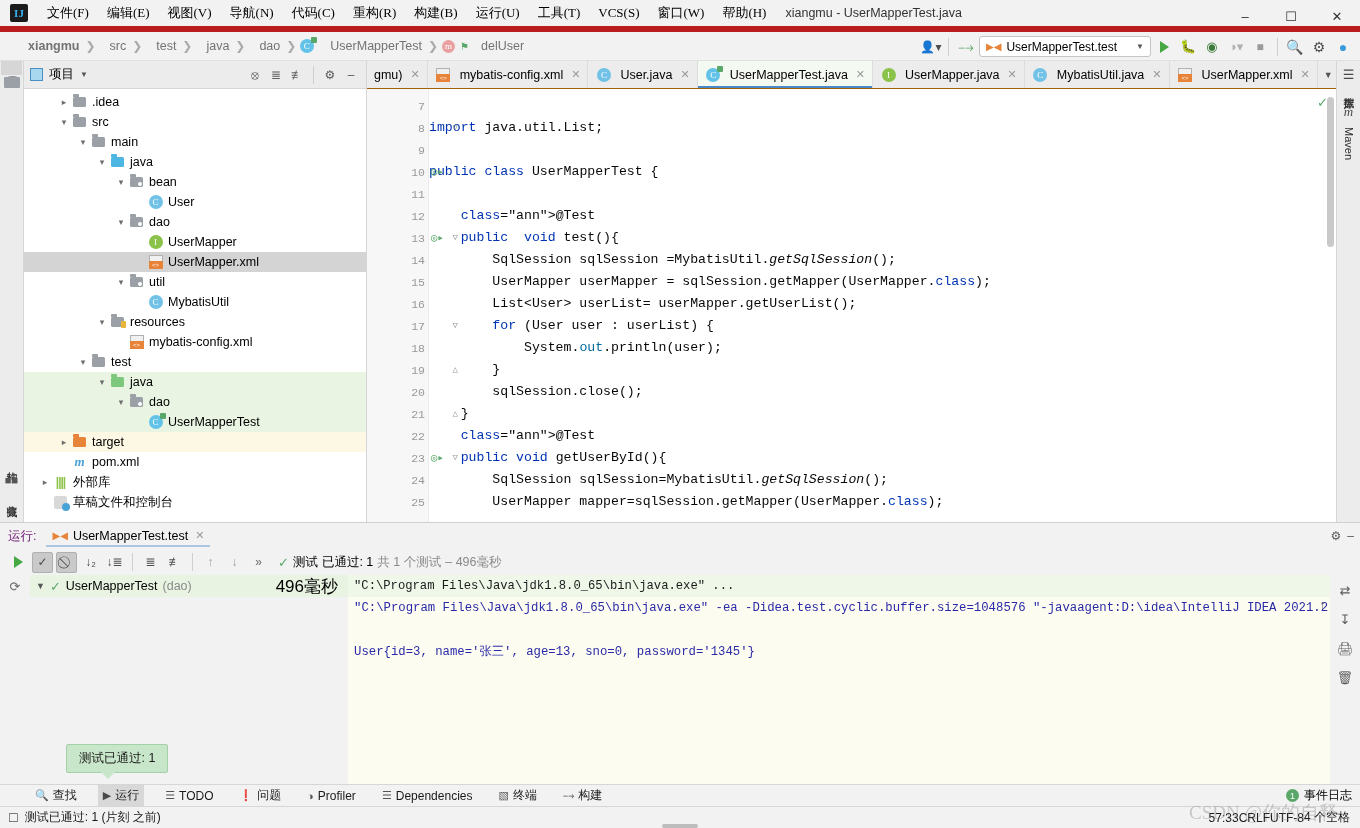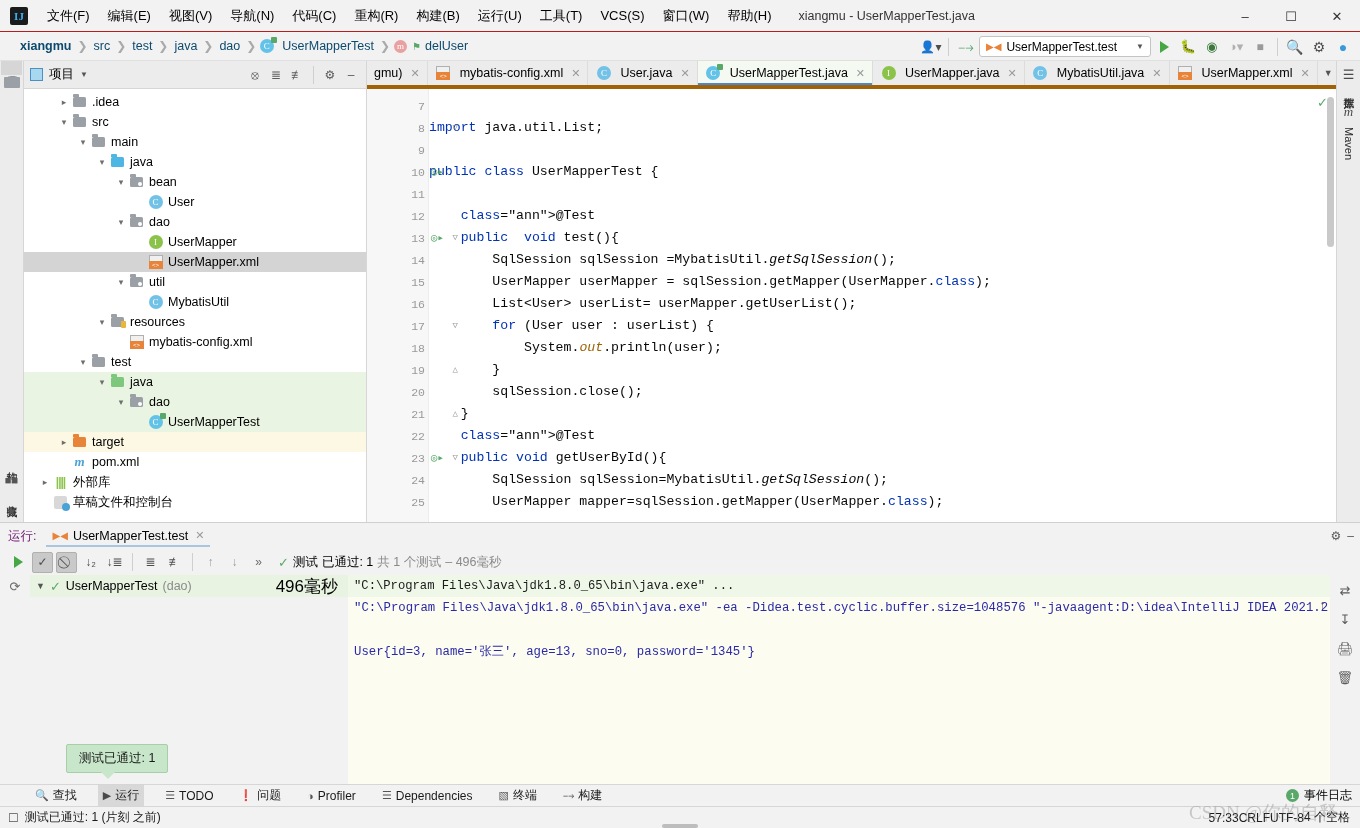--- a/index.html
+++ b/index.html
@@ -9,50 +9,50 @@
     font-size: 12px;
     background: #f2f2f2;
     color: #000;
     overflow: hidden;
   }
   .app { position: relative; width: 1360px; height: 828px; background: #f2f2f2; display: flex; flex-direction: column; }
 
   
   .titlebar {
     height: 32px; display: flex; align-items: center;
-    background: #f2f2f2; border-bottom: 1px solid #b91c1c;
+    background: #f2f2f2; border-bottom: 6px solid #b91c1c;
     position: relative; flex: 0 0 32px;
   }
   .app-logo {
     width: 18px; height: 18px; margin: 0 10px 0 10px;
     background: #1b1b1b; border-radius: 2px;
     display: flex; align-items: center; justify-content: center;
     color: #38b0f5; font-size: 11px; font-weight: bold; font-family: "Liberation Serif", serif;
   }
-  .menu { display: flex; align-items: center; gap: 0px; }
+  .menu { display: flex; align-items: center; gap: 0px; font-family: Liberation Serif, serif; }
   .menu-item {
     padding: 5px 9px; font-size: 13px; color: #000; cursor: default; white-space: nowrap;
   }
   .win-title {
-    margin-left: 18px; font-size: 12.5px; color: #333; white-space: nowrap;
+    margin-left: 10px; font-size: 12.5px; color: #333; white-space: nowrap;
   }
   .win-ctrl { position: absolute; right: 0; top: 0; height: 32px; display: flex; }
   .win-btn {
     width: 46px; height: 32px; display: flex; align-items: center; justify-content: center;
     font-size: 13px; color: #333;
   }
 
   
   .navbar {
     height: 29px; display: flex; align-items: center; background: #f2f2f2;
     border-bottom: 1px solid #e0e0e0; position: relative; flex: 0 0 29px;
     padding-left: 16px;
   }
   .crumbs { display: flex; align-items: center; font-size: 12.5px; }
-  .crumb { padding: 2px 4px; color: #0c4a6e; white-space: nowrap; }
+  .crumb { padding: 2px 4px; color: #737373; white-space: nowrap; margin-left: 8px; }
   .crumb.bold { font-weight: bold; }
   .crumb-sep { color: #aaa; padding: 0 2px; font-size: 12px; }
   .nav-right { position: absolute; right: 6px; top: 0; height: 29px; display: flex; align-items: center; gap: 2px; }
   .tb-icon {
     width: 22px; height: 22px; display: flex; align-items: center; justify-content: center;
     color: #4d4d4d; font-size: 12px;
   }
   .vsep { width: 1px; height: 18px; background: #cfcfcf; margin: 0 4px; }
   .runcfg {
     height: 21px; min-width: 172px; border: 1px solid #c4c4c4; border-radius: 3px;
@@ -121,21 +121,21 @@
   .mico { color: #4aa3d6; font-family: "Liberation Serif", serif; font-style: italic; font-weight: bold; font-size: 13px; }
   .libico { color: #8bc34a; font-size: 12px; letter-spacing: -1px; font-weight: bold; }
   .scratchico { width:13px;height:13px;background:#d8d8d8;border-radius:2px;position:relative;}
   .scratchico::after{content:'';position:absolute;right:-3px;bottom:-2px;width:8px;height:8px;background:#4aa3d6;border-radius:50%;}
   .tlabel { padding-left: 1px; }
 
   
   .editor-col { flex: 1 1 auto; display: flex; flex-direction: column; min-width: 0; min-height: 0; }
   .tabbar {
     height: 28px; display: flex; align-items: stretch; background: #ececec;
-    border-bottom: 4px solid #a16207; flex: 0 0 28px; overflow: hidden;
+    border-bottom: 1px solid #a16207; flex: 0 0 28px; overflow: hidden;
   }
   .etab {
     display: flex; align-items: center; gap: 5px; padding: 0 7px; font-size: 12.5px;
     border-right: 1px solid #dcdcdc; white-space: nowrap; position: relative; color: #000;
   }
   .etab.active { background: #f4f9f1; }
   .etab.active::after { content:''; position:absolute; left:0; right:0; bottom:0; height:2px; background:#4a88c7; }
   .etab .x { color: #9a9a9a; font-size: 11px; margin-left: 3px; }
   .tab-more { display:flex;align-items:center;padding:0 6px;color:#555;font-size:9px; }
 
@@ -146,21 +146,21 @@
     padding-top: 6px; flex: 0 0 62px; position: relative;
   }
   .gline { height: 22px; display: flex; align-items: center; justify-content: flex-end; padding-right: 3px; position: relative; }
   .grun { position: absolute; right: -16px; top: 4px; color: #59a869; font-size: 11px; }
   .gfold { position:absolute; right:-30px; top:5px; color:#9a9a9a; font-size:9px; }
   .code {
     flex: 1 1 auto; font-family: "Liberation Mono", monospace; font-size: 13.2px;
     padding-top: 6px; line-height: 22px; white-space: pre; overflow: hidden; color: #080808;
   }
   .kw { color: #0033b3; }
-  .stat { color: #a16207; font-style: italic; }
+  .stat { color: #0369a1; }
   .mth-it { font-style: italic; }
   .code-scroll { position: absolute; right: 2px; top: 8px; width: 7px; height: 150px; background: #c9c9c9; border-radius: 4px; }
   .check-ok { position: absolute; right: 8px; top: 6px; color: #59a869; font-size: 13px; }
 
   .right-strip {
     width: 24px; background: #ececec; border-left: 1px solid #d6d6d6;
     display: flex; flex-direction: column; align-items: center; flex: 0 0 24px;
   }
 
   

